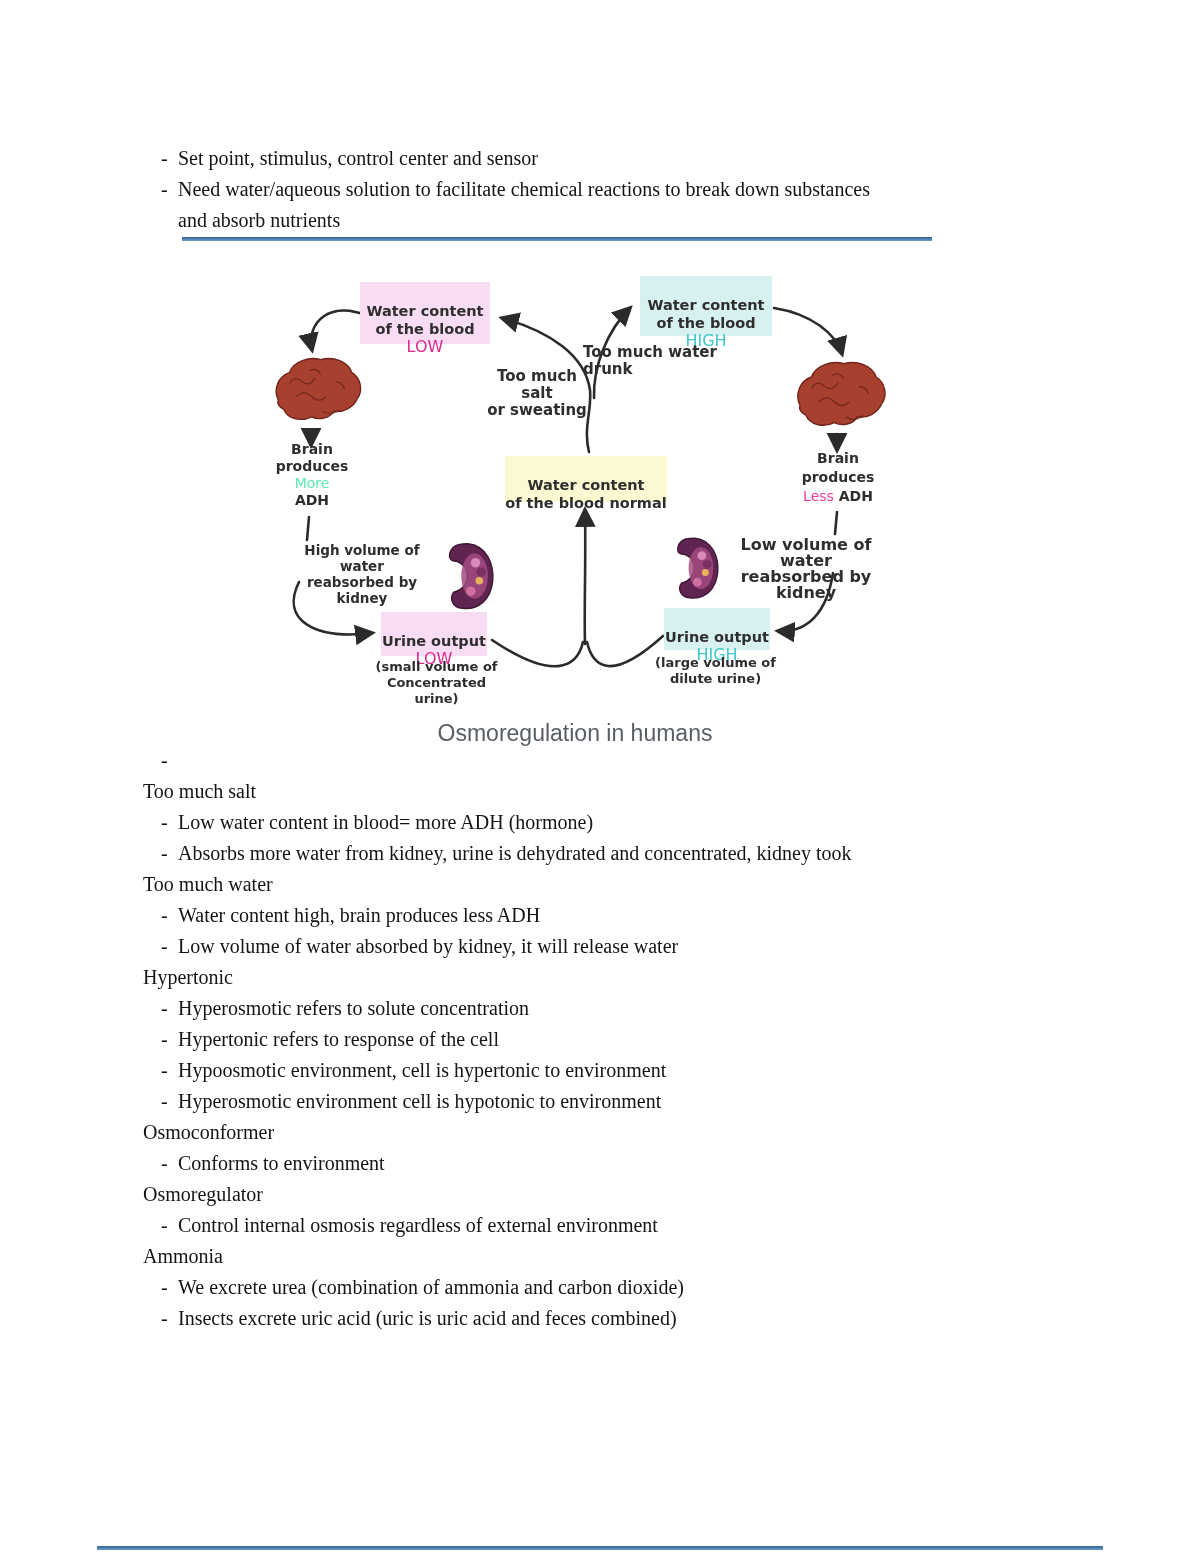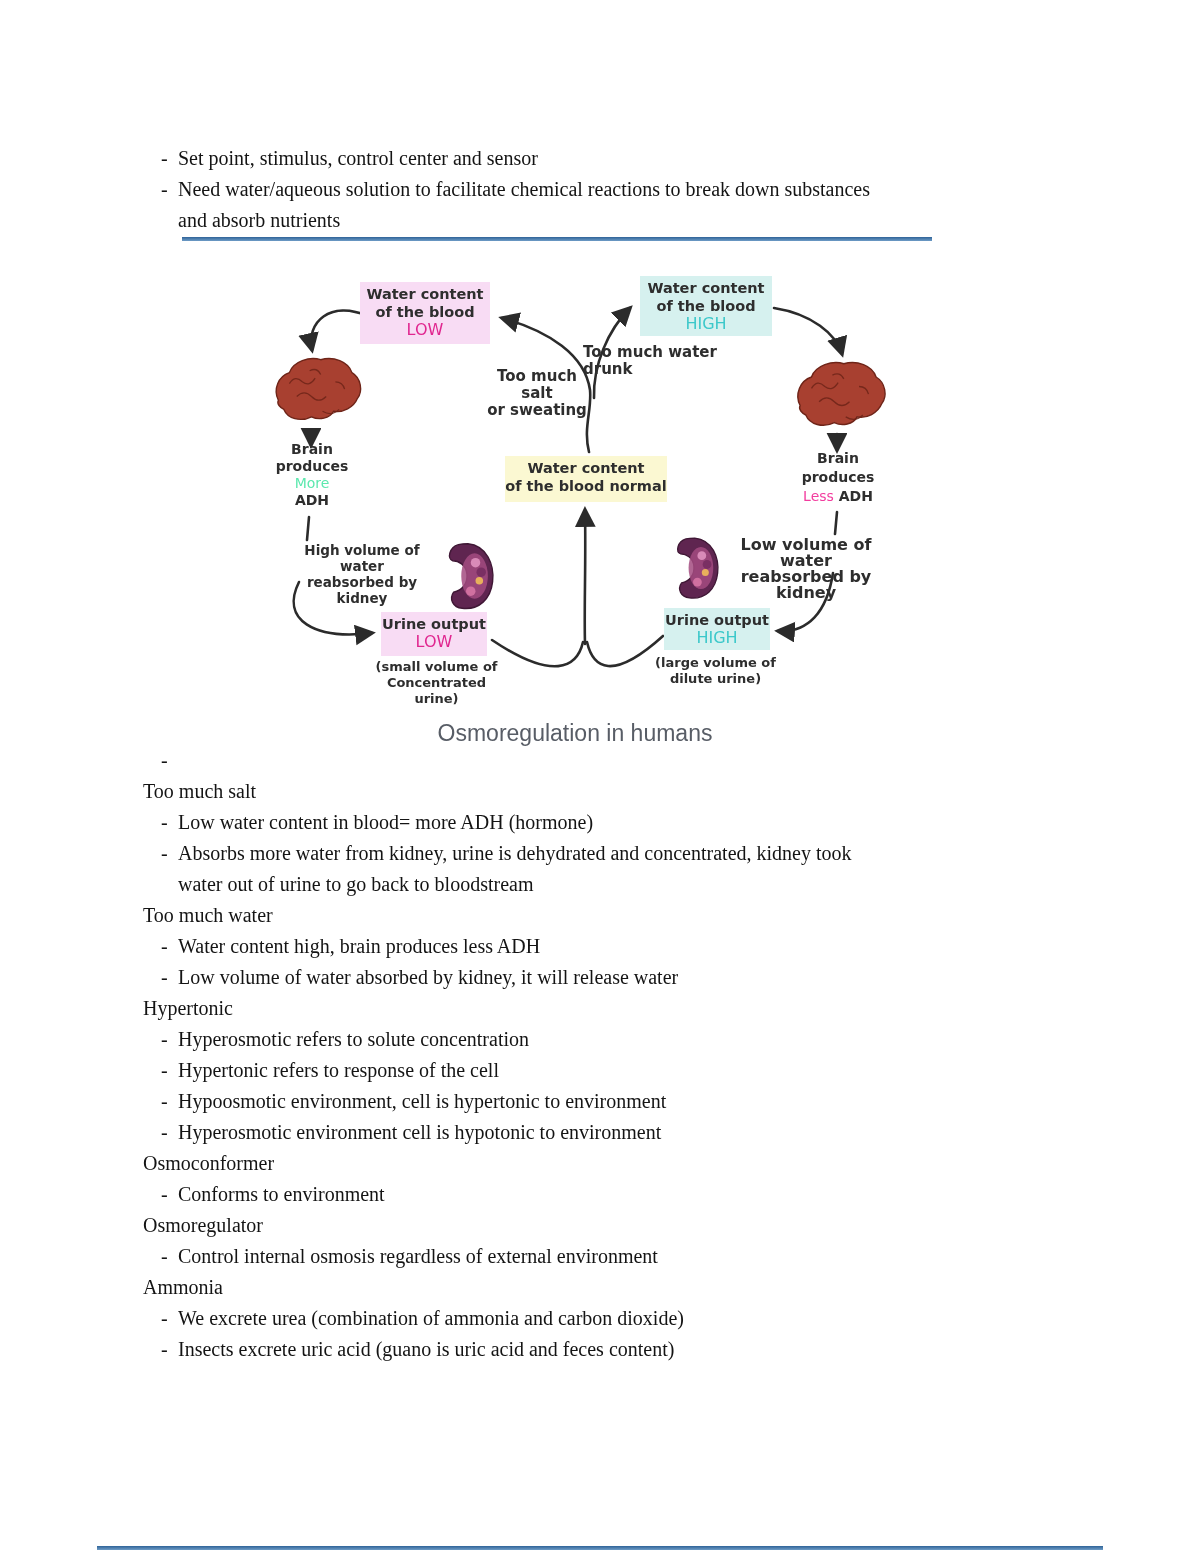--- a/index.html
+++ b/index.html
@@ -13,21 +13,21 @@
   .nline.flush{padding-left:0;}
   .nline.cont{padding-left:35px;}
 
   
   .divider{position:absolute;height:4px;background:linear-gradient(#2f6398,#6e9cc6);}
 
   
   .diagram{position:absolute;left:250px;top:258px;width:750px;height:500px;
            font-family:"DejaVu Sans", sans-serif;font-weight:700;color:#2e2e2e;}
   .diagram svg{position:absolute;left:0;top:0;}
-  .dbox{position:absolute;text-align:center;font-size:14.5px;line-height:18px;padding-top:3px;box-sizing:border-box;}
+  .dbox{position:absolute;text-align:center;font-size:14.5px;line-height:18px;padding-top:20px;box-sizing:border-box;}
   .dlabel{position:absolute;text-align:center;font-size:15px;line-height:17px;}
   .hl{font-weight:400;}
   .caption{position:absolute;left:350px;top:720px;width:450px;text-align:center;
            font-family:"Liberation Sans", sans-serif;font-size:23px;font-weight:400;color:#585d66;}
 </style>
 </head>
 <body>
 
 <div class="page">
 
@@ -180,23 +180,20 @@
         <span>Too much salt</span>
       </div>
     <div class="nline">
         <span class="dash">-</span>
         <span>Low water content in blood= more ADH (hormone)</span>
       </div>
     <div class="nline">
         <span class="dash">-</span>
         <span>Absorbs more water from kidney, urine is dehydrated and concentrated, kidney took</span>
       </div>
-    <div class="nline cont">
-        <span>water out of urine to go back to bloodstream</span>
-      </div>
     <div class="nline flush">
         <span>Too much water</span>
       </div>
     <div class="nline">
         <span class="dash">-</span>
         <span>Water content high, brain produces less ADH</span>
       </div>
     <div class="nline">
         <span class="dash">-</span>
         <span>Low volume of water absorbed by kidney, it will release water</span>
@@ -236,19 +233,19 @@
       </div>
     <div class="nline flush">
         <span>Ammonia</span>
       </div>
     <div class="nline">
         <span class="dash">-</span>
         <span>We excrete urea (combination of ammonia and carbon dioxide)</span>
       </div>
     <div class="nline">
         <span class="dash">-</span>
-        <span>Insects excrete uric acid (guano is uric acid and feces content)</span>
+        <span>Insects excrete uric acid (uric is uric acid and feces combined)</span>
       </div>
   </div>
 
   <div class="divider" style="left:97px;top:1546px;width:1006px;"></div>
 
 </div>
 
 </body></html>

